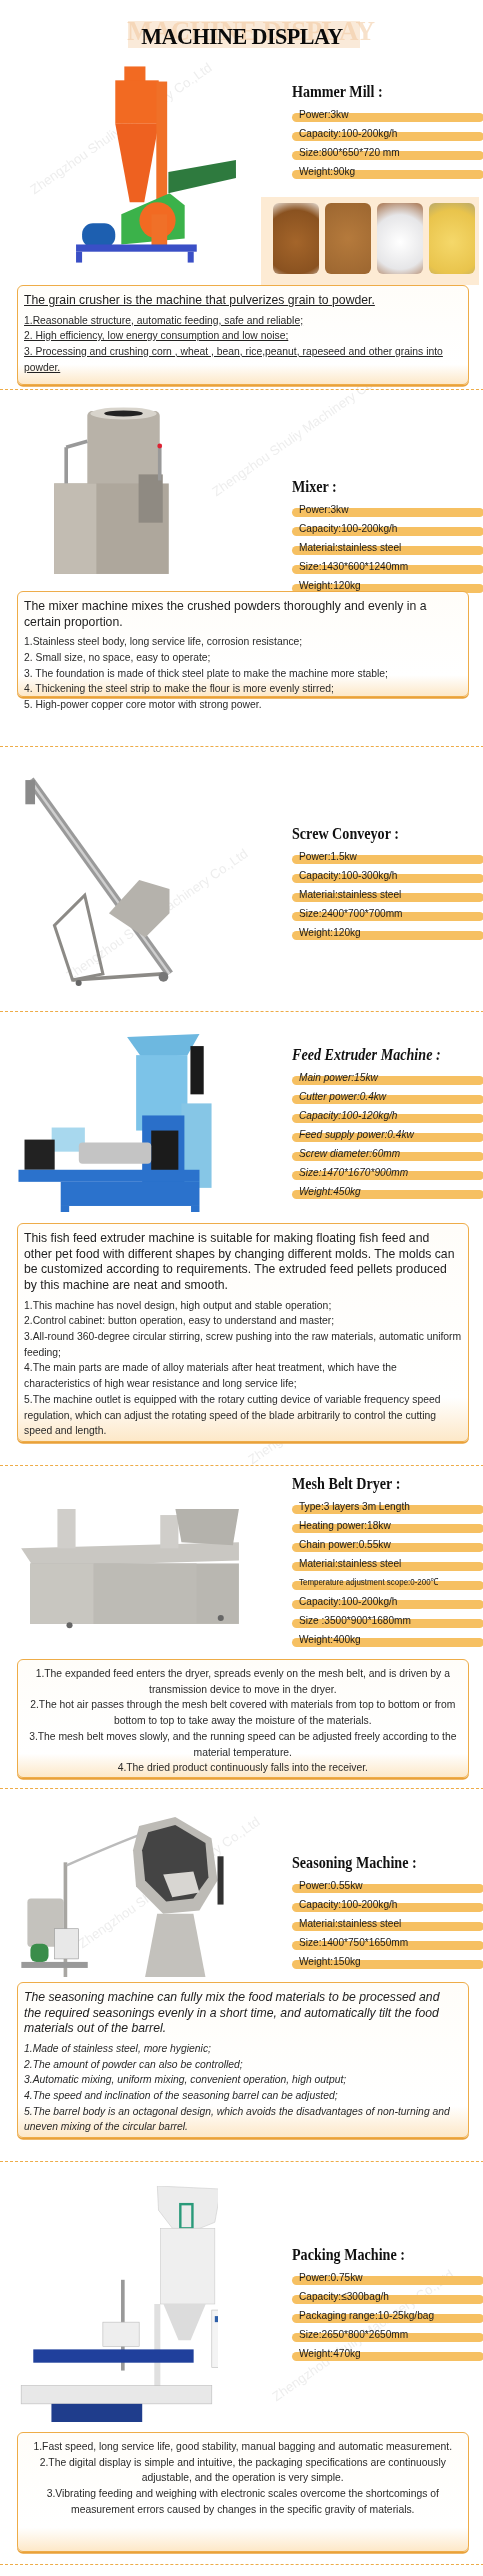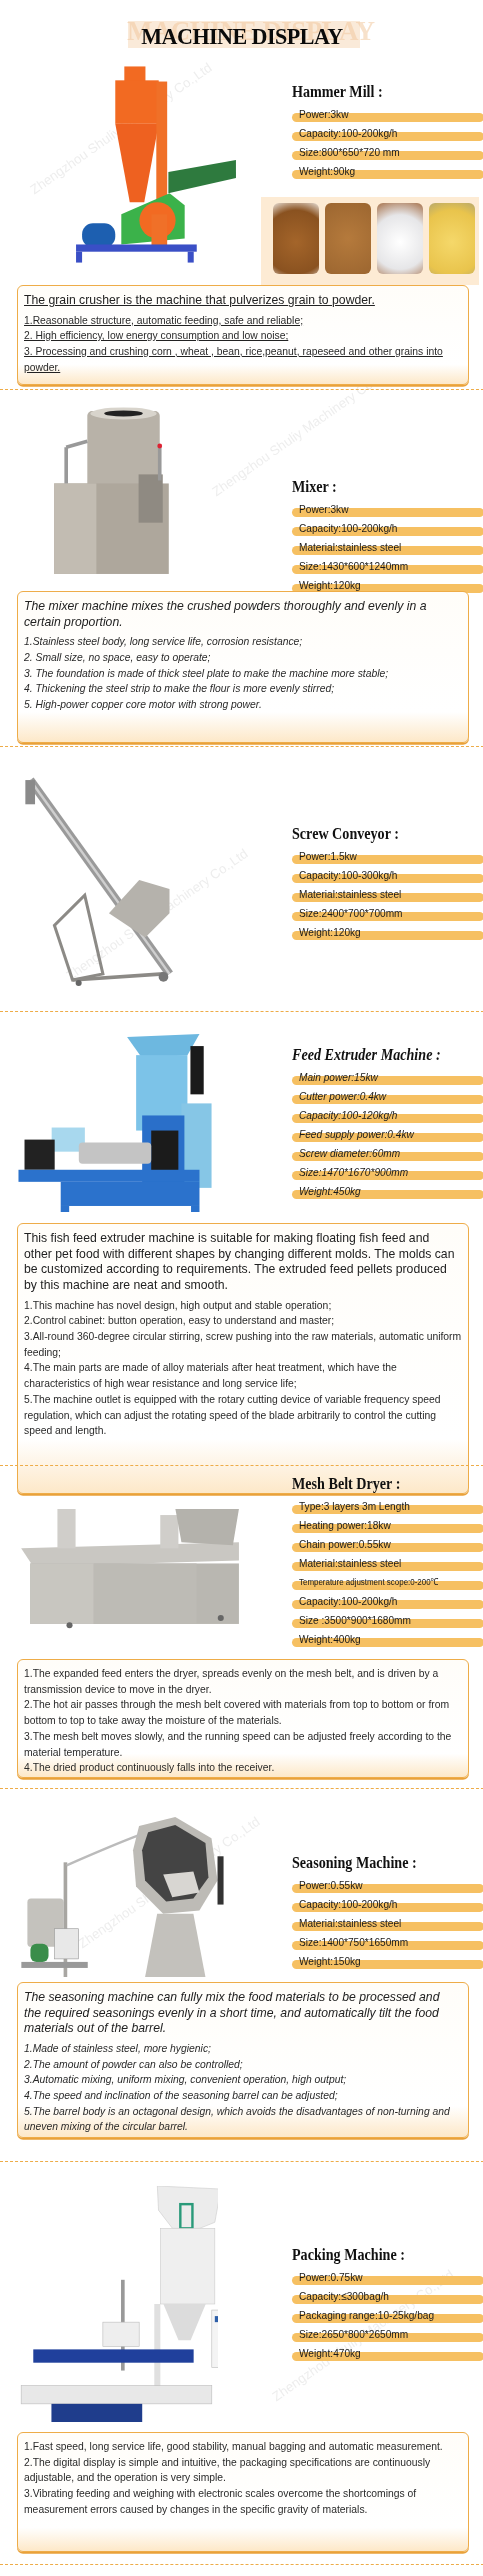--- a/index.html
+++ b/index.html
@@ -136,21 +136,21 @@
       <div class="spec-row">
           <div class="spec-bar"></div>
           <span class="spec-text">Size:1430*600*1240mm</span>
         </div>
       <div class="spec-row">
           <div class="spec-bar"></div>
           <span class="spec-text">Weight:120kg</span>
         </div>
     </div>
 
-    <div class="desc-box" style="top:591px;height:152px;font-style:italic;">
+    <div class="desc-box" style="top:591px;height:106px;">
       <div class="desc-lead">The mixer machine mixes the crushed powders thoroughly and evenly in a certain proportion.</div>
       <div class="desc-item">1.Stainless steel body, long service life, corrosion resistance;</div>
       <div class="desc-item">2. Small size, no space, easy to operate;</div>
       <div class="desc-item">3. The foundation is made of thick steel plate to make the machine more stable;</div>
       <div class="desc-item">4. Thickening the steel strip to make the flour is more evenly stirred;</div>
       <div class="desc-item">5. High-power copper core motor with strong power.</div>
     </div>
   </div>
 
   <div class="divider" style="top:746px;"></div>
@@ -236,21 +236,21 @@
       <div class="spec-row">
           <div class="spec-bar"></div>
           <span class="spec-text">Size:1470*1670*900mm</span>
         </div>
       <div class="spec-row">
           <div class="spec-bar"></div>
           <span class="spec-text">Weight:450kg</span>
         </div>
     </div>
 
-    <div class="desc-box" style="top:1223px;height:271px;">
+    <div class="desc-box" style="top:1223px;height:219px;">
       <div class="desc-lead">This fish feed extruder machine is suitable for making floating fish feed and other pet food with different shapes by changing different molds. The molds can be customized according to requirements. The extruded feed pellets produced by this machine are neat and smooth.</div>
       <div class="desc-item">1.This machine has novel design, high output and stable operation;</div>
       <div class="desc-item">2.Control cabinet: button operation, easy to understand and master;</div>
       <div class="desc-item">3.All-round 360-degree circular stirring, screw pushing into the raw materials, automatic uniform feeding;</div>
       <div class="desc-item">4.The main parts are made of alloy materials after heat treatment, which have the characteristics of high wear resistance and long service life;</div>
       <div class="desc-item">5.The machine outlet is equipped with the rotary cutting device of variable frequency speed regulation, which can adjust the rotating speed of the blade arbitrarily to control the cutting speed and length.</div>
     </div>
   </div>
 
   <div class="divider" style="top:1465px;"></div>
@@ -297,21 +297,21 @@
       <div class="spec-row">
           <div class="spec-bar"></div>
           <span class="spec-text">Size :3500*900*1680mm</span>
         </div>
       <div class="spec-row">
           <div class="spec-bar"></div>
           <span class="spec-text">Weight:400kg</span>
         </div>
     </div>
 
-    <div class="desc-box" style="top:1659px;height:119px;">
+    <div class="desc-box" style="top:1659px;height:119px;text-align:center;">
       <div class="desc-item">1.The expanded feed enters the dryer, spreads evenly on the mesh belt, and is driven by a transmission device to move in the dryer.</div>
       <div class="desc-item">2.The hot air passes through the mesh belt covered with materials from top to bottom or from bottom to top to take away the moisture of the materials.</div>
       <div class="desc-item">3.The mesh belt moves slowly, and the running speed can be adjusted freely according to the material temperature.</div>
       <div class="desc-item">4.The dried product continuously falls into the receiver.</div>
     </div>
   </div>
 
   <div class="divider" style="top:1788px;"></div>
 
   <div class="section" style="top:0;">
@@ -398,21 +398,21 @@
       <div class="spec-row">
           <div class="spec-bar"></div>
           <span class="spec-text">Size:2650*800*2650mm</span>
         </div>
       <div class="spec-row">
           <div class="spec-bar"></div>
           <span class="spec-text">Weight:470kg</span>
         </div>
     </div>
 
-    <div class="desc-box" style="top:2432px;height:120px;">
+    <div class="desc-box" style="top:2432px;height:120px;text-align:center;">
       <div class="desc-item">1.Fast speed, long service life, good stability, manual bagging and automatic measurement.</div>
       <div class="desc-item">2.The digital display is simple and intuitive, the packaging specifications are continuously adjustable, and the operation is very simple.</div>
       <div class="desc-item">3.Vibrating feeding and weighing with electronic scales overcome the shortcomings of measurement errors caused by changes in the specific gravity of materials.</div>
     </div>
   </div>
 
   <div class="divider" style="top:2564px;"></div>
 </div>
 
 

